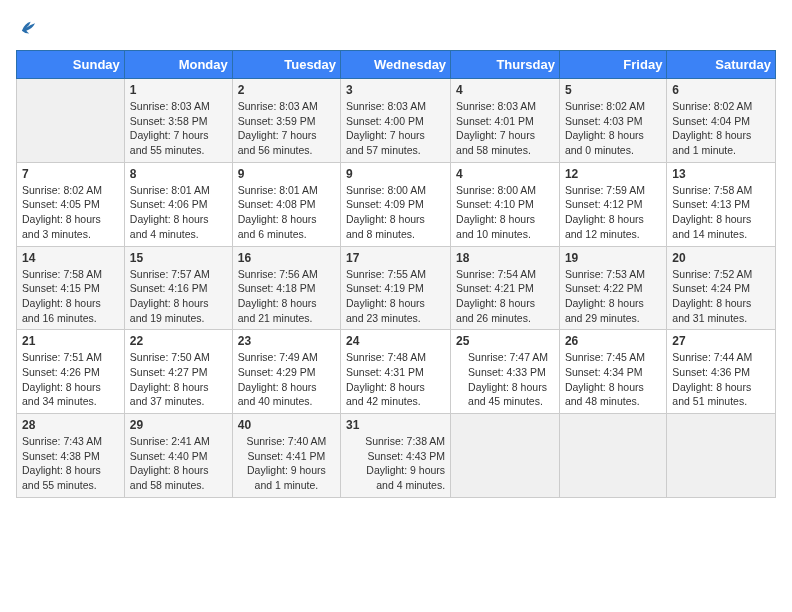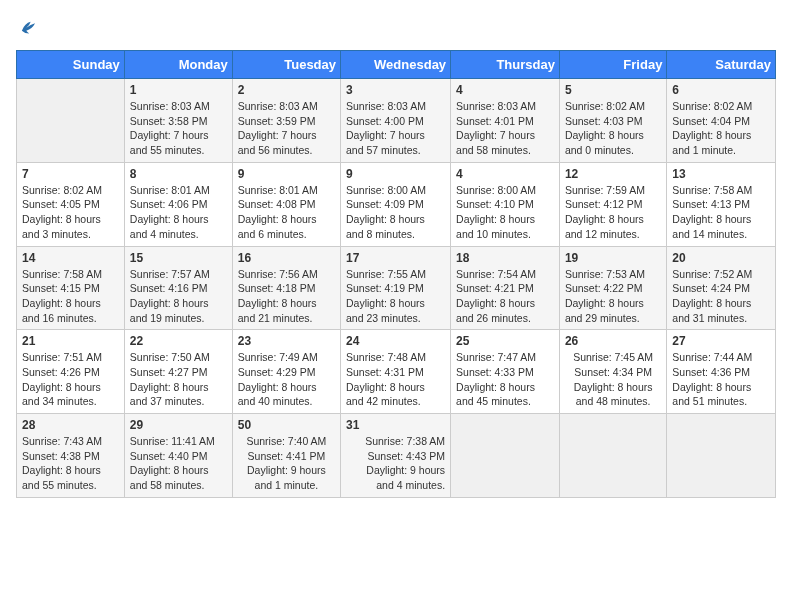--- a/index.html
+++ b/index.html
@@ -287,28 +287,28 @@
         </td>
         <td>
           <div class="day-num">24</div>
           <div class="day-info" style="white-space: pre-line;">Sunrise: 7:48 AM
 Sunset: 4:31 PM
 Daylight: 8 hours
 and 42 minutes.</div>
         </td>
         <td>
           <div class="day-num">25</div>
-          <div class="day-info" style="white-space: pre-line;">Sunrise: 7:47 AM
+          <div class="day-info" style="white-space: pre-line; margin-left: 12px;">Sunrise: 7:47 AM
 Sunset: 4:33 PM
 Daylight: 8 hours
 and 45 minutes.</div>
         </td>
         <td>
           <div class="day-num">26</div>
-          <div class="day-info" style="white-space: pre-line; text-align: center;">Sunrise: 7:45 AM
+          <div class="day-info" style="white-space: pre-line;">Sunrise: 7:45 AM
 Sunset: 4:34 PM
 Daylight: 8 hours
 and 48 minutes.</div>
         </td>
         <td>
           <div class="day-num">27</div>
           <div class="day-info" style="white-space: pre-line;">Sunrise: 7:44 AM
 Sunset: 4:36 PM
 Daylight: 8 hours
 and 51 minutes.</div>
@@ -317,27 +317,27 @@
       <tr>
         <td>
           <div class="day-num">28</div>
           <div class="day-info" style="white-space: pre-line;">Sunrise: 7:43 AM
 Sunset: 4:38 PM
 Daylight: 8 hours
 and 55 minutes.</div>
         </td>
         <td>
           <div class="day-num">29</div>
-          <div class="day-info" style="white-space: pre-line;">Sunrise: 11:41 AM
+          <div class="day-info" style="white-space: pre-line;">Sunrise: 2:41 AM
 Sunset: 4:40 PM
 Daylight: 8 hours
 and 58 minutes.</div>
         </td>
         <td>
-          <div class="day-num">50</div>
+          <div class="day-num">40</div>
           <div class="day-info" style="white-space: pre-line; text-align: center;">Sunrise: 7:40 AM
 Sunset: 4:41 PM
 Daylight: 9 hours
 and 1 minute.</div>
         </td>
         <td>
           <div class="day-num">31</div>
           <div class="day-info" style="white-space: pre-line; text-align: right;">Sunrise: 7:38 AM
 Sunset: 4:43 PM
 Daylight: 9 hours

